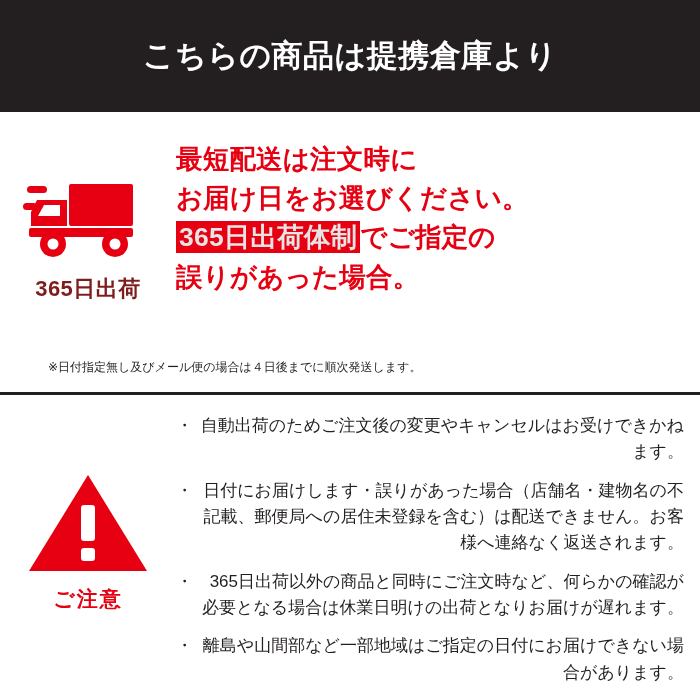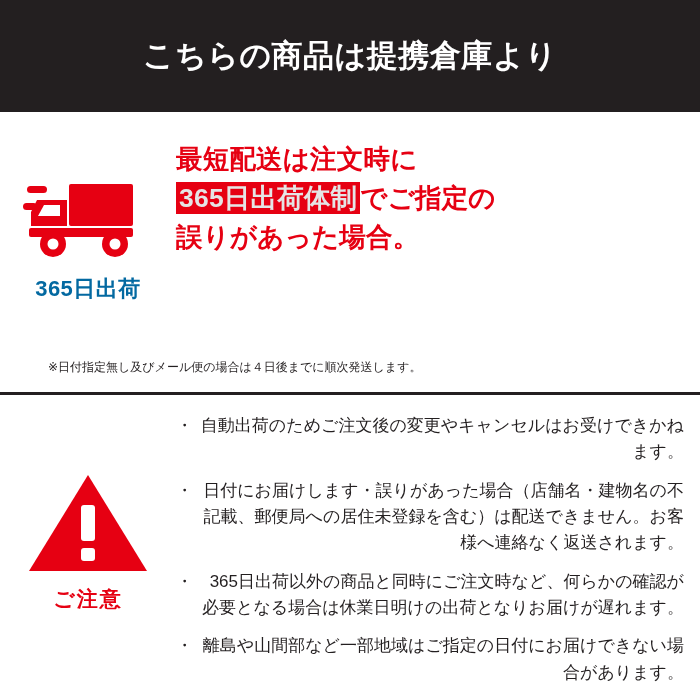--- a/index.html
+++ b/index.html
@@ -58,21 +58,21 @@
     justify-content: flex-start;
     padding-top: 56px;
     box-sizing: border-box;
   }
   .truck-icon {
     width: 130px;
     height: 86px;
     position: relative;
   }
   .truck-label {
-    color: #0369a1;
+    color: #7f1d1d;
     font-size: 22px;
     font-weight: bold;
     margin-top: 12px;
     letter-spacing: 0.5px;
     white-space: nowrap;
   }
   .msg-col {
     flex: 1 1 auto;
     padding: 20px 28px 0 0;
     box-sizing: border-box;
@@ -184,20 +184,21 @@
             <circle cx="92" cy="68" r="13"></circle>
             <circle cx="92" cy="68" r="5.5" fill="#ffffff"></circle>
           </g>
         </svg>
       </div>
       <div class="truck-label">365日出荷</div>
     </div>
 
     <div class="msg-col">
       <div class="msg-line">最短配送は注文時に</div>
+      <div class="msg-line">お届け日をお選びください。</div>
       <div class="msg-line"><span class="hl">365日出荷体制</span><span>でご指定の</span></div>
       <div class="msg-line">誤りがあった場合。</div>
     </div>
 
     <div class="note">※日付指定無し及びメール便の場合は４日後までに順次発送します。</div>
   </div>
 
   <div class="caution">
 
     <div class="caution-col">

